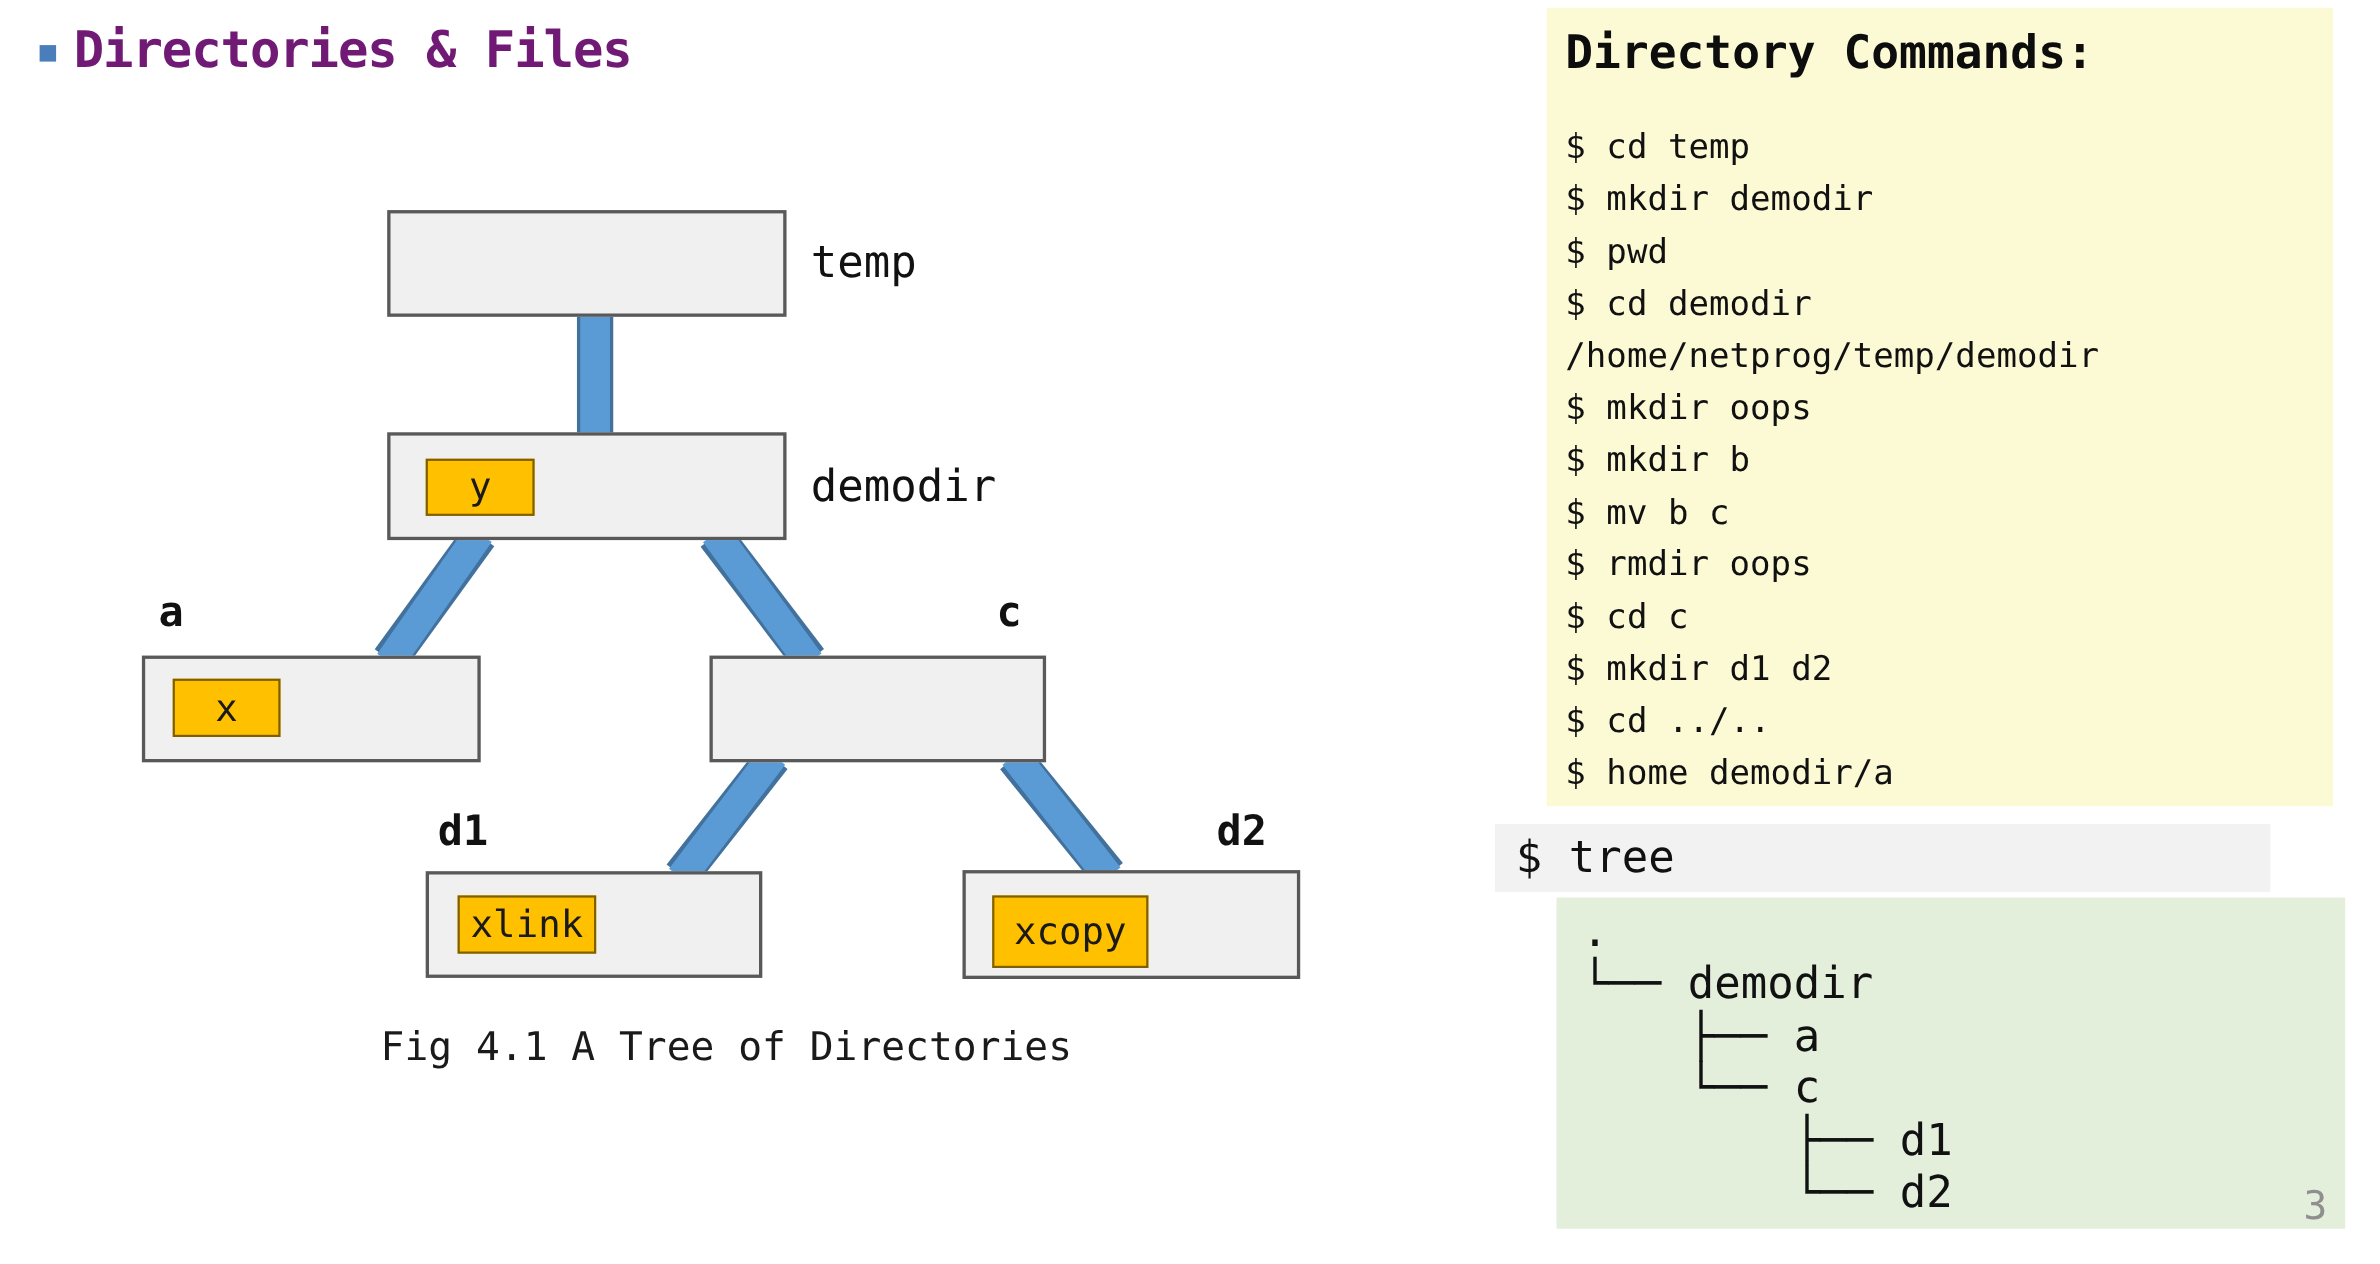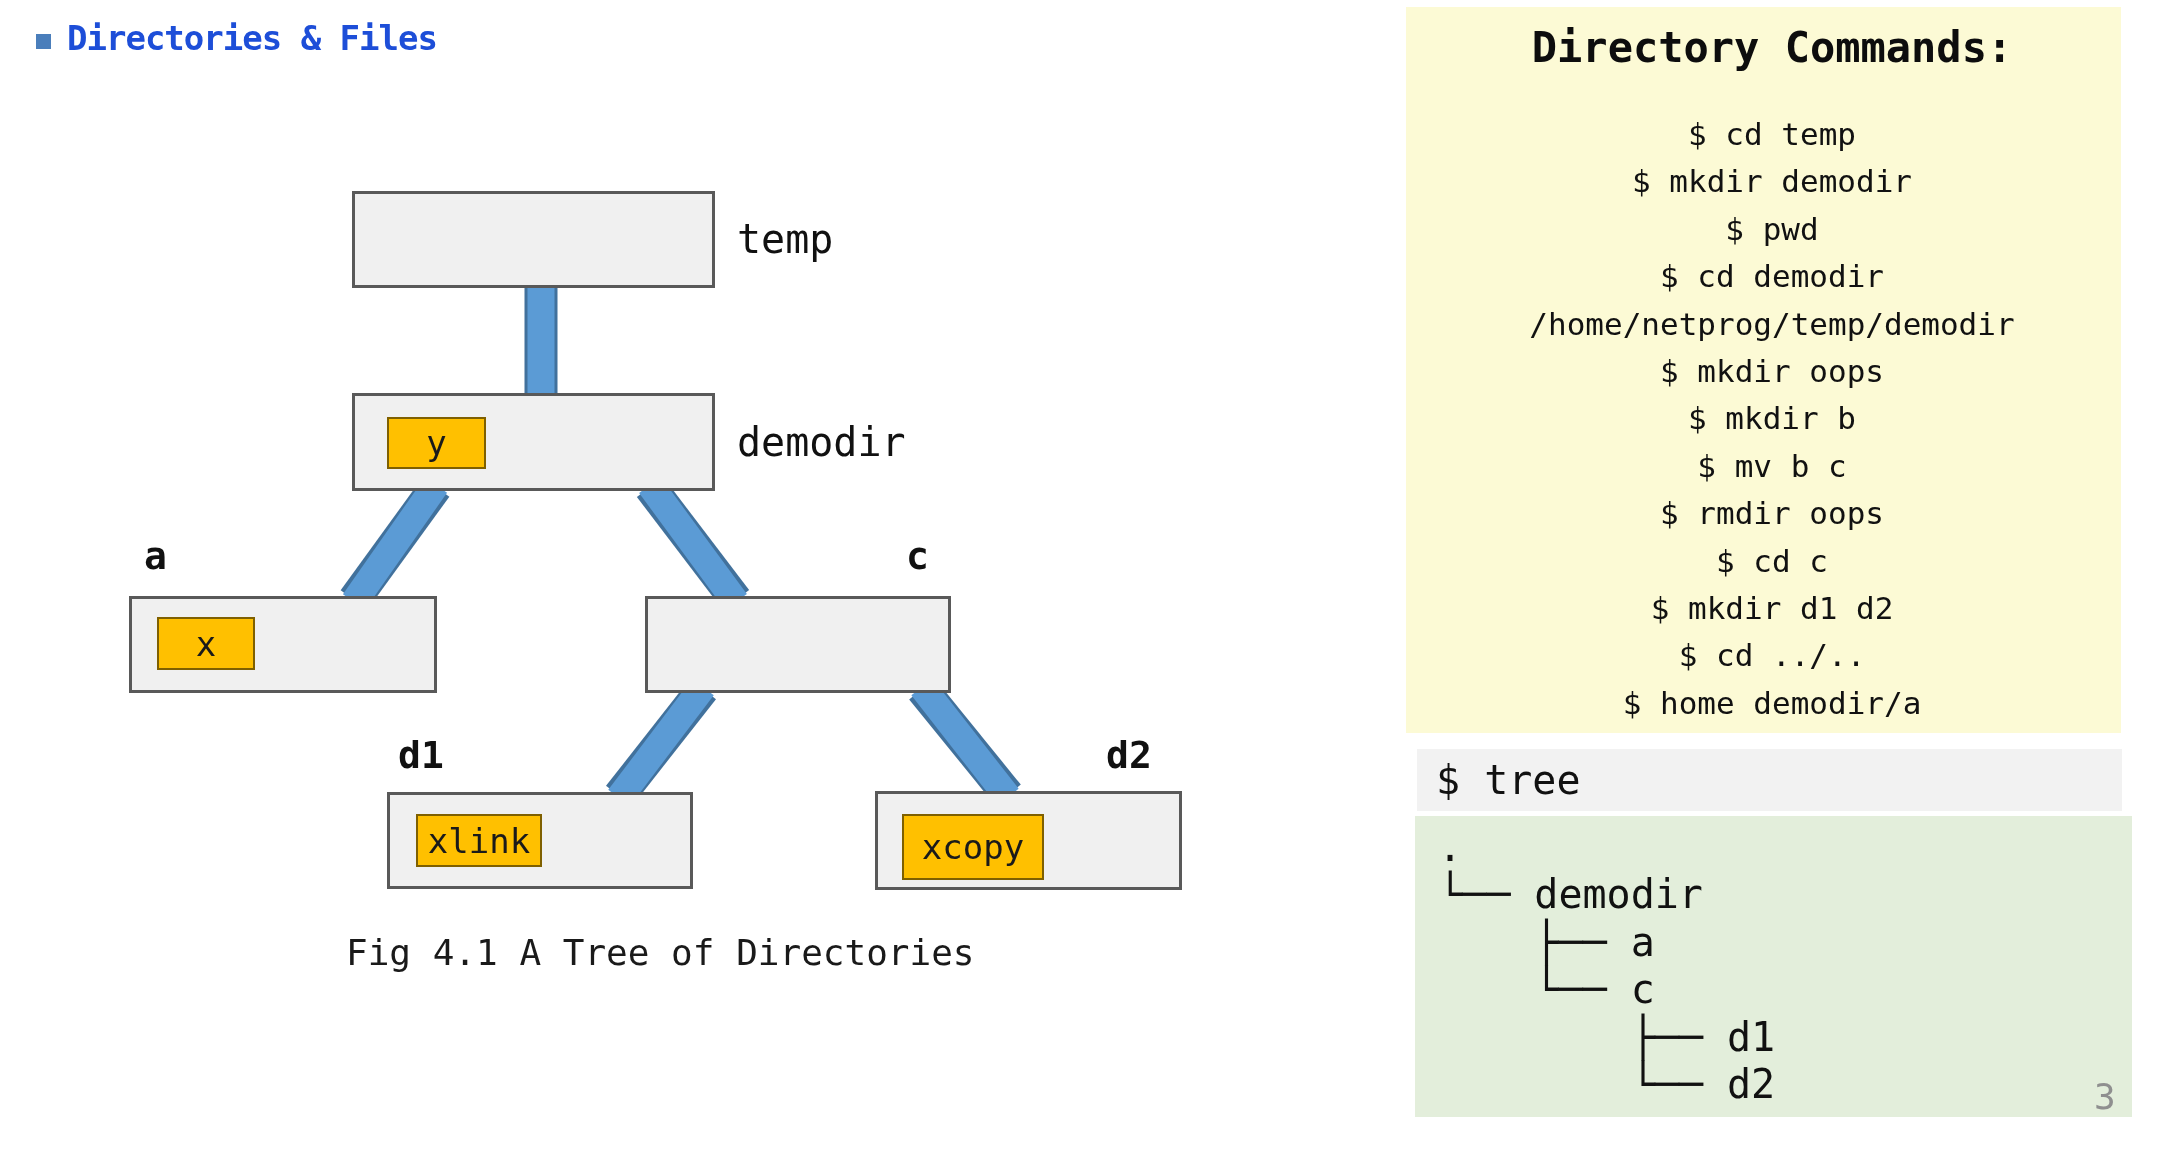--- a/index.html
+++ b/index.html
@@ -6,21 +6,21 @@
   .slide{
     position:relative;
     width:2164px;height:1149px;
     background:#ffffff;
     font-family:"DejaVu Sans Mono", monospace;
     overflow:hidden;
   }
   
   .title-row{position:absolute;left:36px;top:18px;display:flex;align-items:center;}
   .bullet{width:15px;height:15px;background:#4A7EBB;display:inline-block;margin-right:16px;margin-top:6px;}
-  .slide-title{font-size:34px;font-weight:bold;color:#1d4ed8;letter-spacing:-1px;white-space:nowrap;}
+  .slide-title{font-size:46px;font-weight:bold;color:#701a75;letter-spacing:-1px;white-space:nowrap;}
   
   .connectors{position:absolute;left:0;top:0;}
   .dirbox{
     position:absolute;
     background:#F0F0F0;
     border:3px solid #595959;
     box-sizing:border-box;
   }
   .filebox{
     position:absolute;
@@ -31,26 +31,25 @@
     font-size:34px;color:#1a1a1a;
   }
   .nodelabel{position:absolute;font-size:40px;color:#111;white-space:nowrap;}
   .folderlabel{position:absolute;font-size:38px;font-weight:bold;color:#111;white-space:nowrap;}
   .caption{position:absolute;font-size:36px;color:#1a1a1a;white-space:nowrap;}
   
   .commands-panel{
     position:absolute;left:1406px;top:7px;width:715px;height:726px;
     background:#FCFAD5;box-sizing:border-box;
     padding:16px 0 0 17px;
-    text-align:center;
   }
   .commands-title{font-size:42px;font-weight:bold;color:#0d0d0d;line-height:50px;margin-bottom:38px;white-space:pre;}
   .cmd-line{font-size:31px;line-height:47.4px;color:#111;white-space:pre;}
   .tree-cmd-strip{
-    position:absolute;left:1417px;top:749px;width:705px;height:62px;
+    position:absolute;left:1359px;top:749px;width:705px;height:62px;
     background:#F2F2F2;box-sizing:border-box;
     font-size:40px;color:#111;line-height:62px;padding-left:19px;white-space:pre;
   }
   .tree-output-panel{
     position:absolute;left:1415px;top:816px;width:717px;height:301px;
     background:#E3EEDB;box-sizing:border-box;
     padding:8px 0 0 23px;
   }
   .tree-line{font-size:40px;line-height:47.4px;color:#111;white-space:pre;}
   .page-number{position:absolute;left:2094px;top:1076px;font-size:36px;color:#8F8F8F;}

